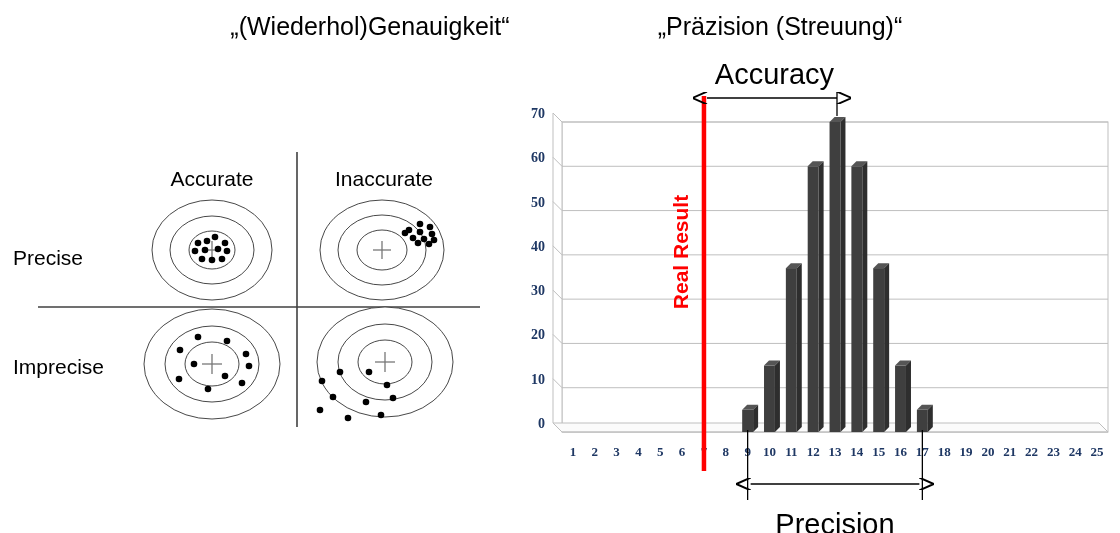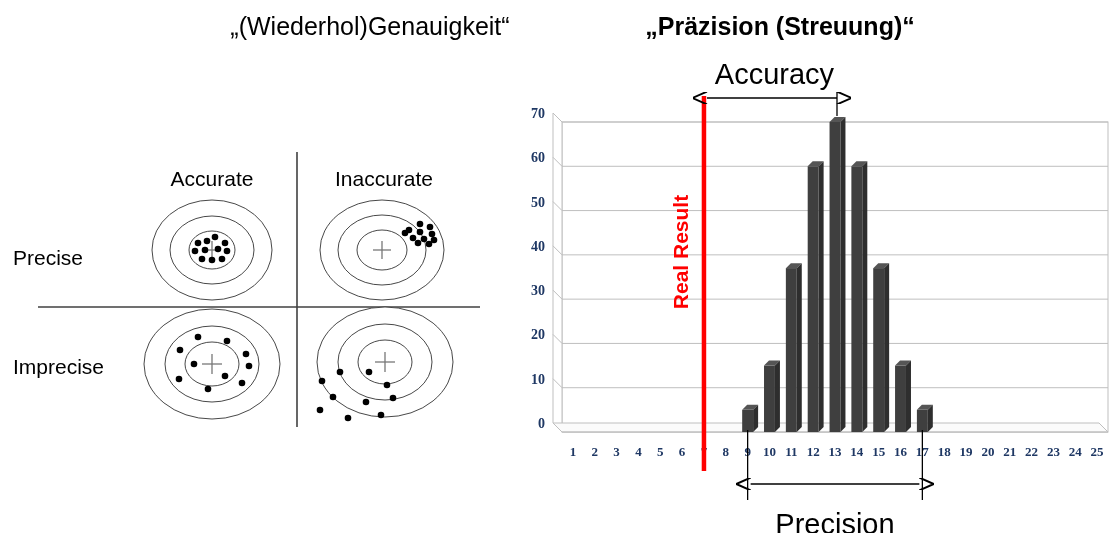--- a/index.html
+++ b/index.html
@@ -25,21 +25,21 @@
   
   .heading {
     position: absolute;
     font-family: "Liberation Sans", sans-serif;
     font-size: 25px;
     color: #000000;
     white-space: nowrap;
     text-align: center;
   }
   #heading-left  { left: 120px; top: 8px; width: 500px; }
-  #heading-right { left: 580px; top: 8px; width: 400px; font-weight: bold; }
+  #heading-right { left: 580px; top: 8px; width: 400px; }
 
   
   #target-panel {
     position: absolute;
     left: 0px; top: 140px;
     width: 500px; height: 300px;
   }
   #target-panel svg { display:block; }
 
   .q-label, .col-label {

